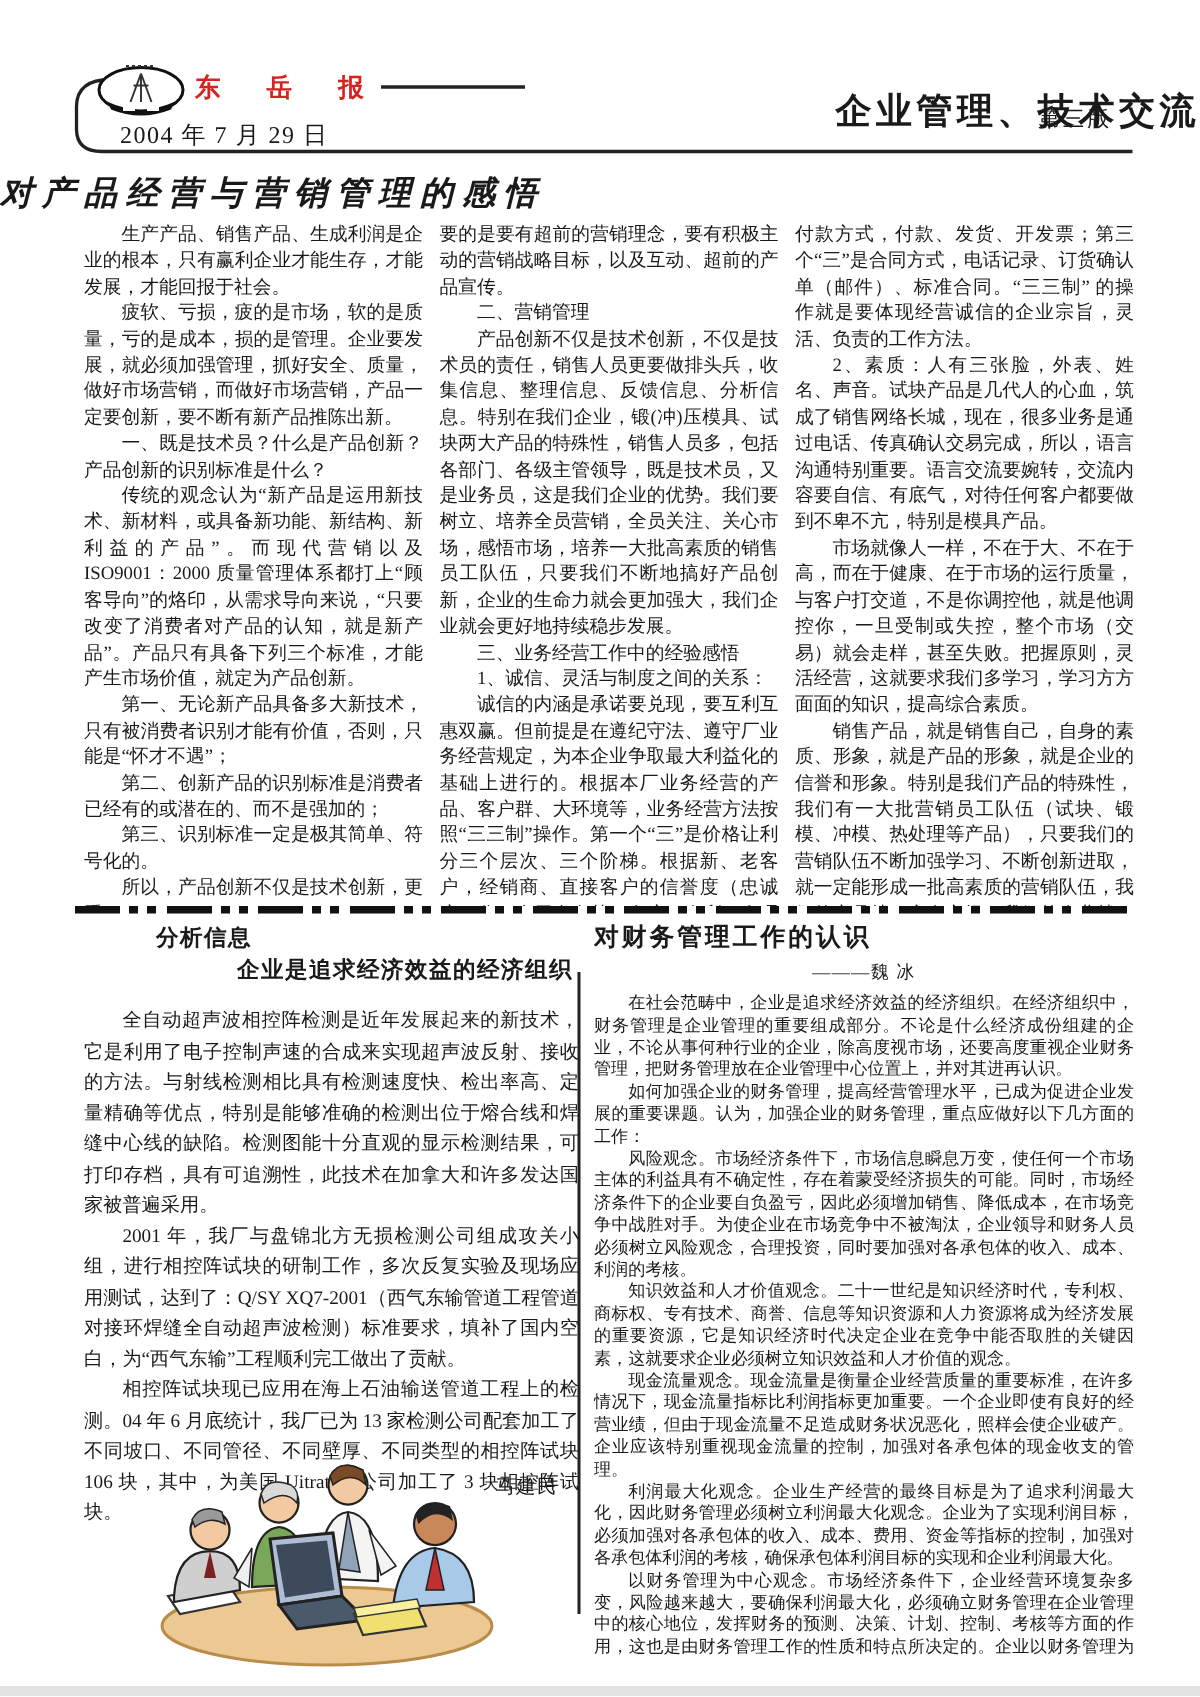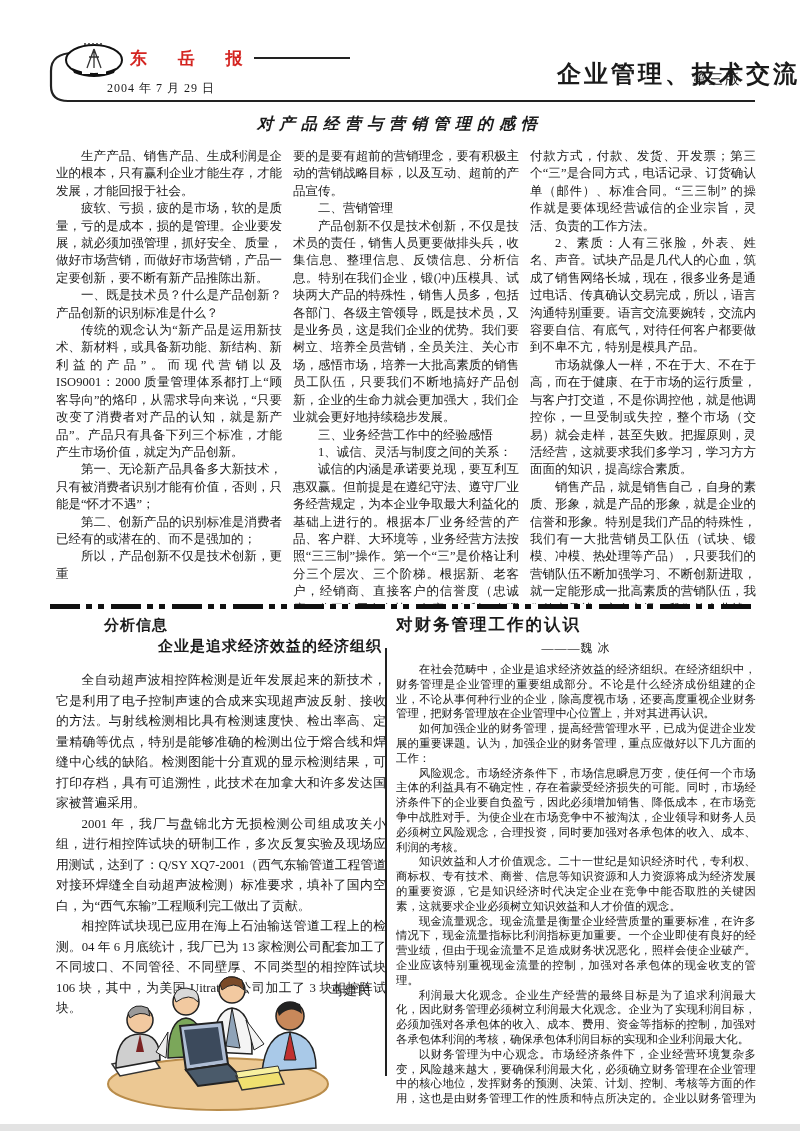--- a/index.html
+++ b/index.html
@@ -3,29 +3,29 @@
 <meta charset="utf-8">
 <style>
   html,body{margin:0;padding:0;background:#ffffff;}
   .page{position:relative;width:800px;height:1131px;background:#ffffff;overflow:hidden;
         font-family:"Liberation Serif","DejaVu Serif",serif;color:#1a1a1a;}
 
   
   .masthead-svg{position:absolute;left:44px;top:40px;}
   .paper-name{position:absolute;left:130px;top:47px;color:#d42420;font-weight:bold;
               font-size:17px;letter-spacing:13px;font-family:Liberation Sans, sans-serif;}
-  .issue-date{position:absolute;left:107px;top:80px;font-size:12px;letter-spacing:1px;}
+  .issue-date{position:absolute;left:80px;top:80px;font-size:16px;letter-spacing:1px;}
   .section-title{position:absolute;left:0;top:58px;width:800px;text-align:right;
                  font-size:24px;font-weight:bold;letter-spacing:3px;
                  font-family:"Liberation Sans","DejaVu Sans",sans-serif;}
   .page-label{position:absolute;left:692px;top:70px;font-size:14.5px;letter-spacing:2px;}
 
   
-  .main-title{position:absolute;left:0;top:114px;width:800px;text-align:center;
-              font-size:16px;font-weight:bold;font-style:italic;letter-spacing:6px;}
+  .main-title{position:absolute;left:0;top:114px;width:800px;
+              font-size:22px;font-weight:bold;font-style:italic;letter-spacing:6px;}
   .main-columns{position:absolute;left:56px;top:148px;width:700px;height:456px;
                 display:flex;gap:11px;overflow:hidden;}
   .main-col{flex:1 1 0;overflow:hidden;}
   .main-col .para{margin:0;font-size:12.5px;line-height:17.4px;text-align:justify;
                   text-indent:2em;}
   .para.no-indent{text-indent:0;}
 
   
   .divider{position:absolute;left:50px;top:604px;width:706px;height:5px;
            background:repeating-linear-gradient(90deg,#111 0 30px,transparent 30px 36px,
@@ -78,20 +78,21 @@
 
   <div class="main-title">对产品经营与营销管理的感悟</div>
   <div class="main-columns">
     <div class="main-col">
         <p class="para">生产产品、销售产品、生成利润是企业的根本，只有赢利企业才能生存，才能发展，才能回报于社会。</p>
         <p class="para">疲软、亏损，疲的是市场，软的是质量，亏的是成本，损的是管理。企业要发展，就必须加强管理，抓好安全、质量，做好市场营销，而做好市场营销，产品一定要创新，要不断有新产品推陈出新。</p>
         <p class="para">一、既是技术员？什么是产品创新？产品创新的识别标准是什么？</p>
         <p class="para">传统的观念认为“新产品是运用新技术、新材料，或具备新功能、新结构、新利益的产品”。而现代营销以及 ISO9001：2000 质量管理体系都打上“顾客导向”的烙印，从需求导向来说，“只要改变了消费者对产品的认知，就是新产品”。产品只有具备下列三个标准，才能产生市场价值，就定为产品创新。</p>
         <p class="para">第一、无论新产品具备多大新技术，只有被消费者识别才能有价值，否则，只能是“怀才不遇”；</p>
         <p class="para">第二、创新产品的识别标准是消费者已经有的或潜在的、而不是强加的；</p>
+        <p class="para">第三、识别标准一定是极其简单、符号化的。</p>
         <p class="para">所以，产品创新不仅是技术创新，更重</p>
       </div>
     <div class="main-col">
         <p class="para no-indent">要的是要有超前的营销理念，要有积极主动的营销战略目标，以及互动、超前的产品宣传。</p>
         <p class="para">二、营销管理</p>
         <p class="para">产品创新不仅是技术创新，不仅是技术员的责任，销售人员更要做排头兵，收集信息、整理信息、反馈信息、分析信息。特别在我们企业，锻(冲)压模具、试块两大产品的特殊性，销售人员多，包括各部门、各级主管领导，既是技术员，又是业务员，这是我们企业的优势。我们要树立、培养全员营销，全员关注、关心市场，感悟市场，培养一大批高素质的销售员工队伍，只要我们不断地搞好产品创新，企业的生命力就会更加强大，我们企业就会更好地持续稳步发展。</p>
         <p class="para">三、业务经营工作中的经验感悟</p>
         <p class="para">1、诚信、灵活与制度之间的关系：</p>
         <p class="para">诚信的内涵是承诺要兑现，要互利互惠双赢。但前提是在遵纪守法、遵守厂业务经营规定，为本企业争取最大利益化的基础上进行的。根据本厂业务经营的产品、客户群、大环境等，业务经营方法按照“三三制”操作。第一个“三”是价格让利分三个层次、三个阶梯。根据新、老客户，经销商、直接客户的信誉度（忠诚度）分三个层次有节、有度，有利、有理谈价格；第二个“三”是</p>
       </div>

